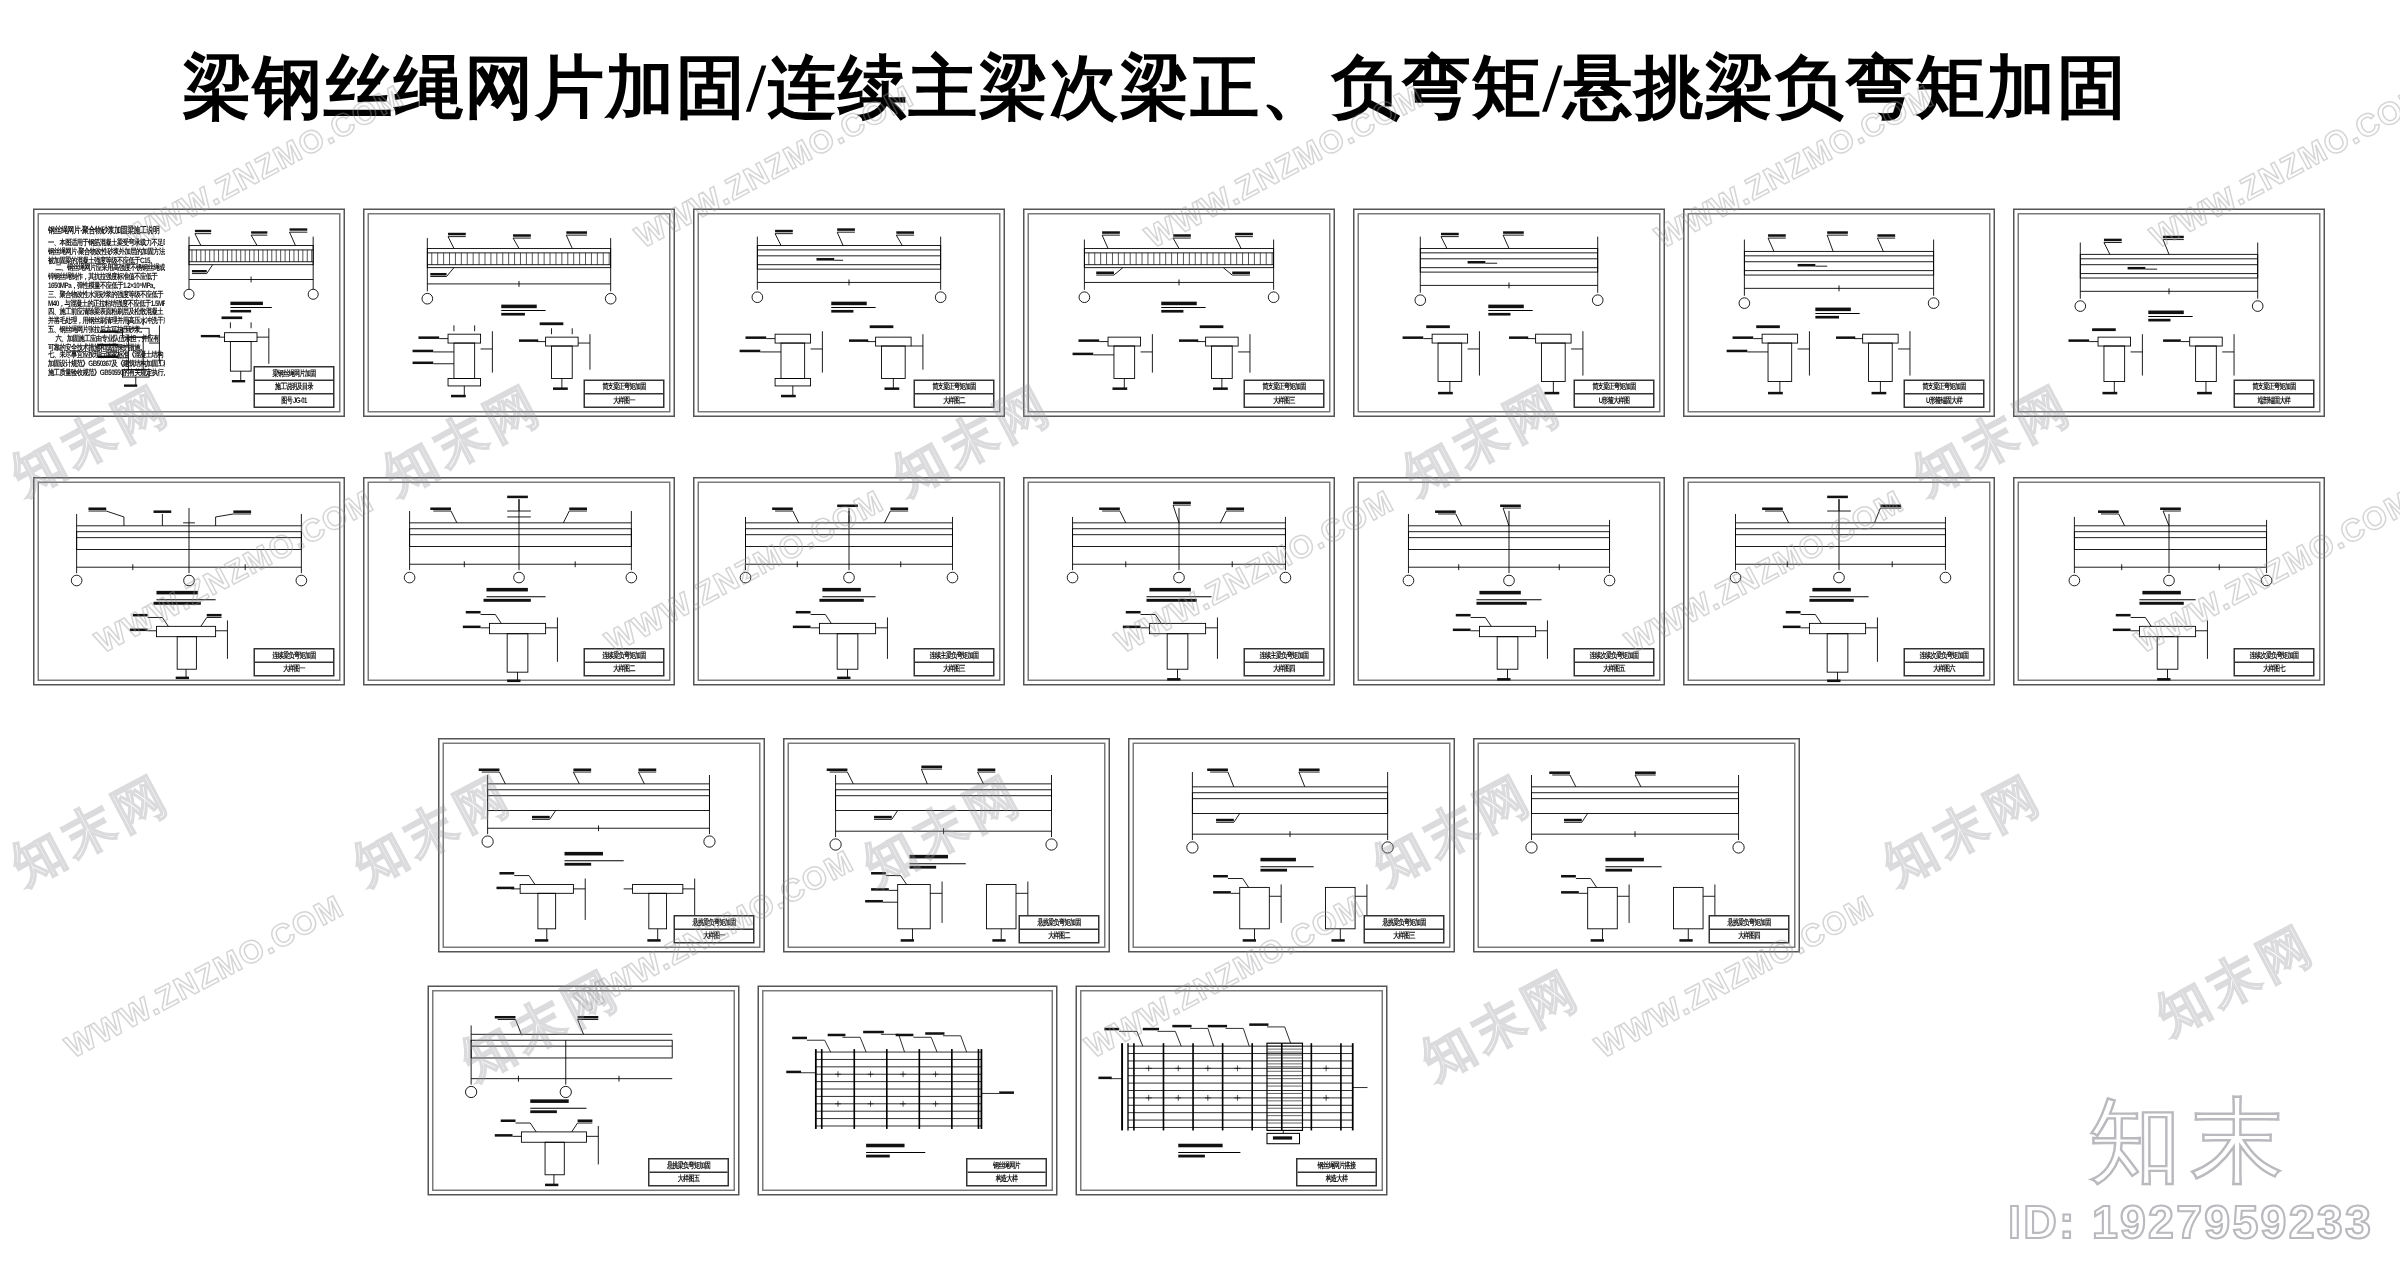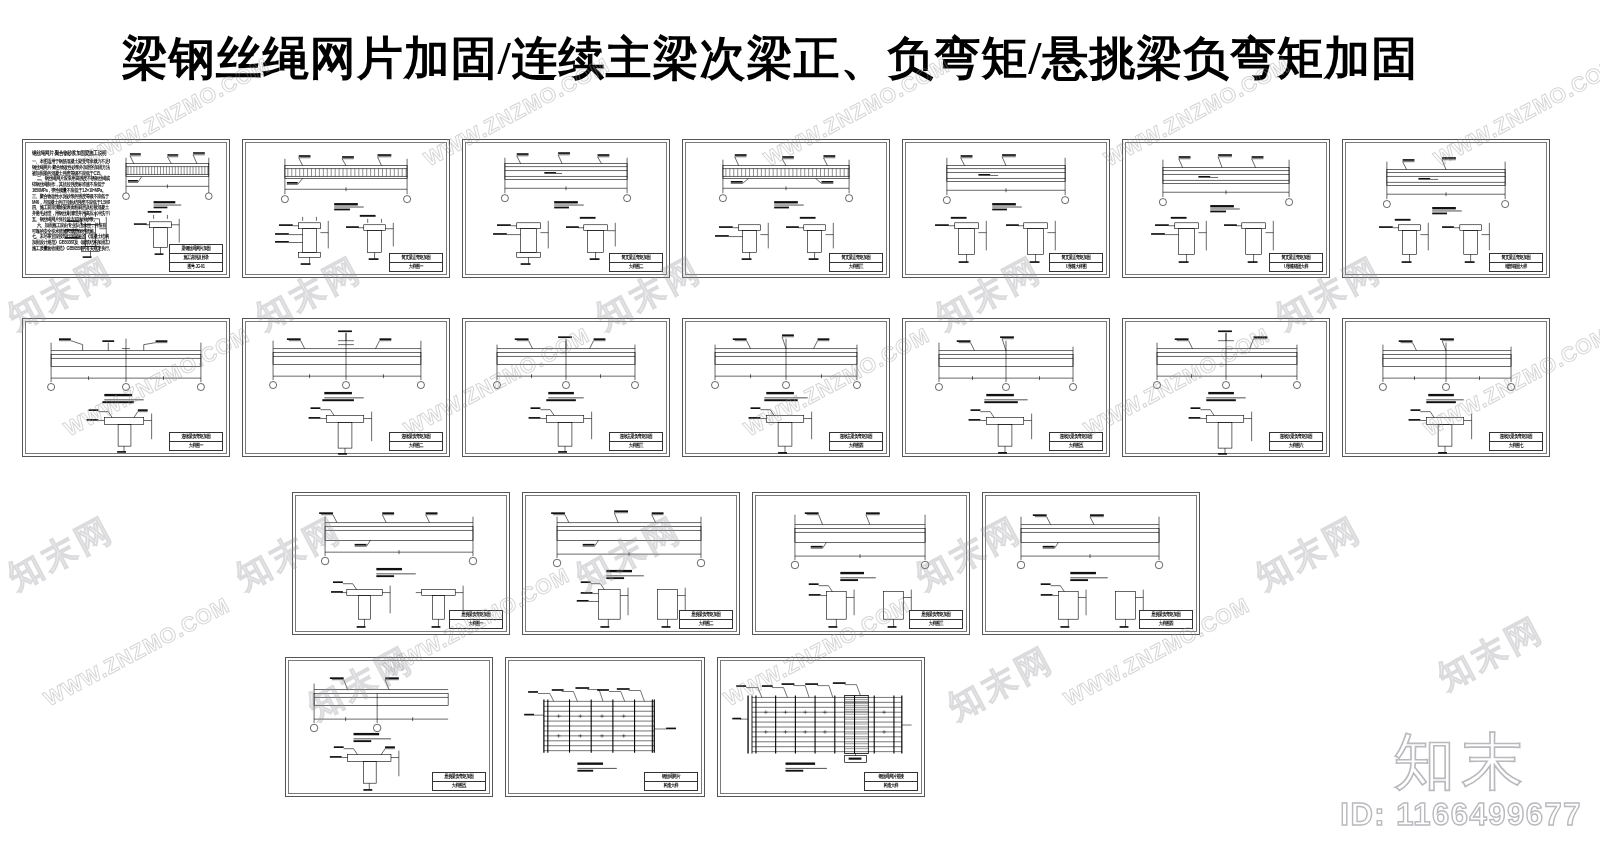--- a/index.html
+++ b/index.html
@@ -1720,14 +1720,14 @@
   <div class="wm wm-url" style="left:720px; top:690px;">WWW.ZNZMO.COM</div>
   <div class="wm wm-url" style="left:1060px;top:690px;">WWW.ZNZMO.COM</div>
 
   <div class="wm wm-cn" style="left:300px; top:690px;">知末网</div>
   <div class="wm wm-cn" style="left:940px; top:690px;">知末网</div>
   <div class="wm wm-cn" style="left:1430px;top:660px;">知末网</div>
 </div>
 
 <div id="brand">
   <div id="brand-logo">知末</div>
-  <div id="brand-id">ID: 1166499677</div>
+  <div id="brand-id">ID: 1927959233</div>
 </div>
 
 </body></html>

